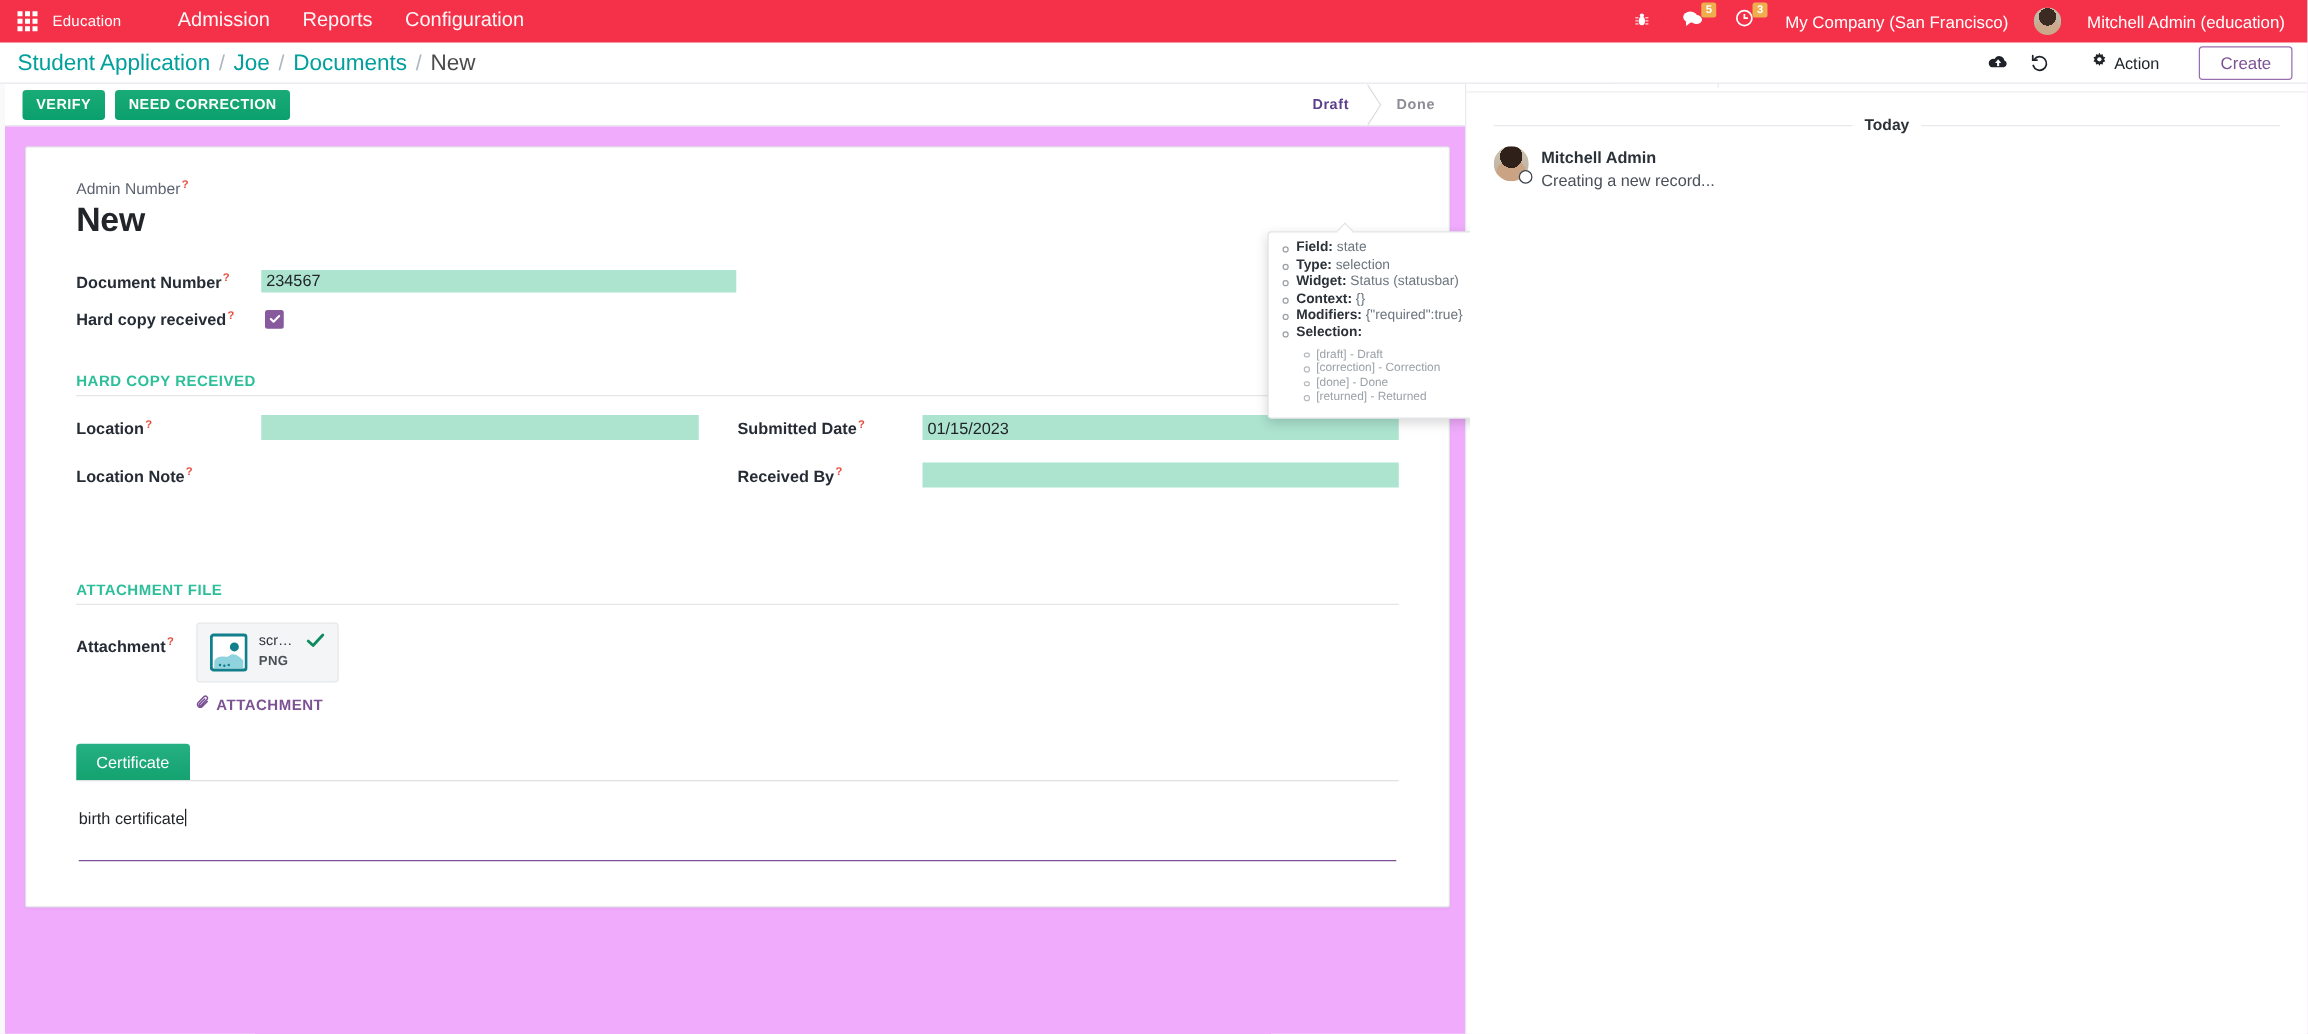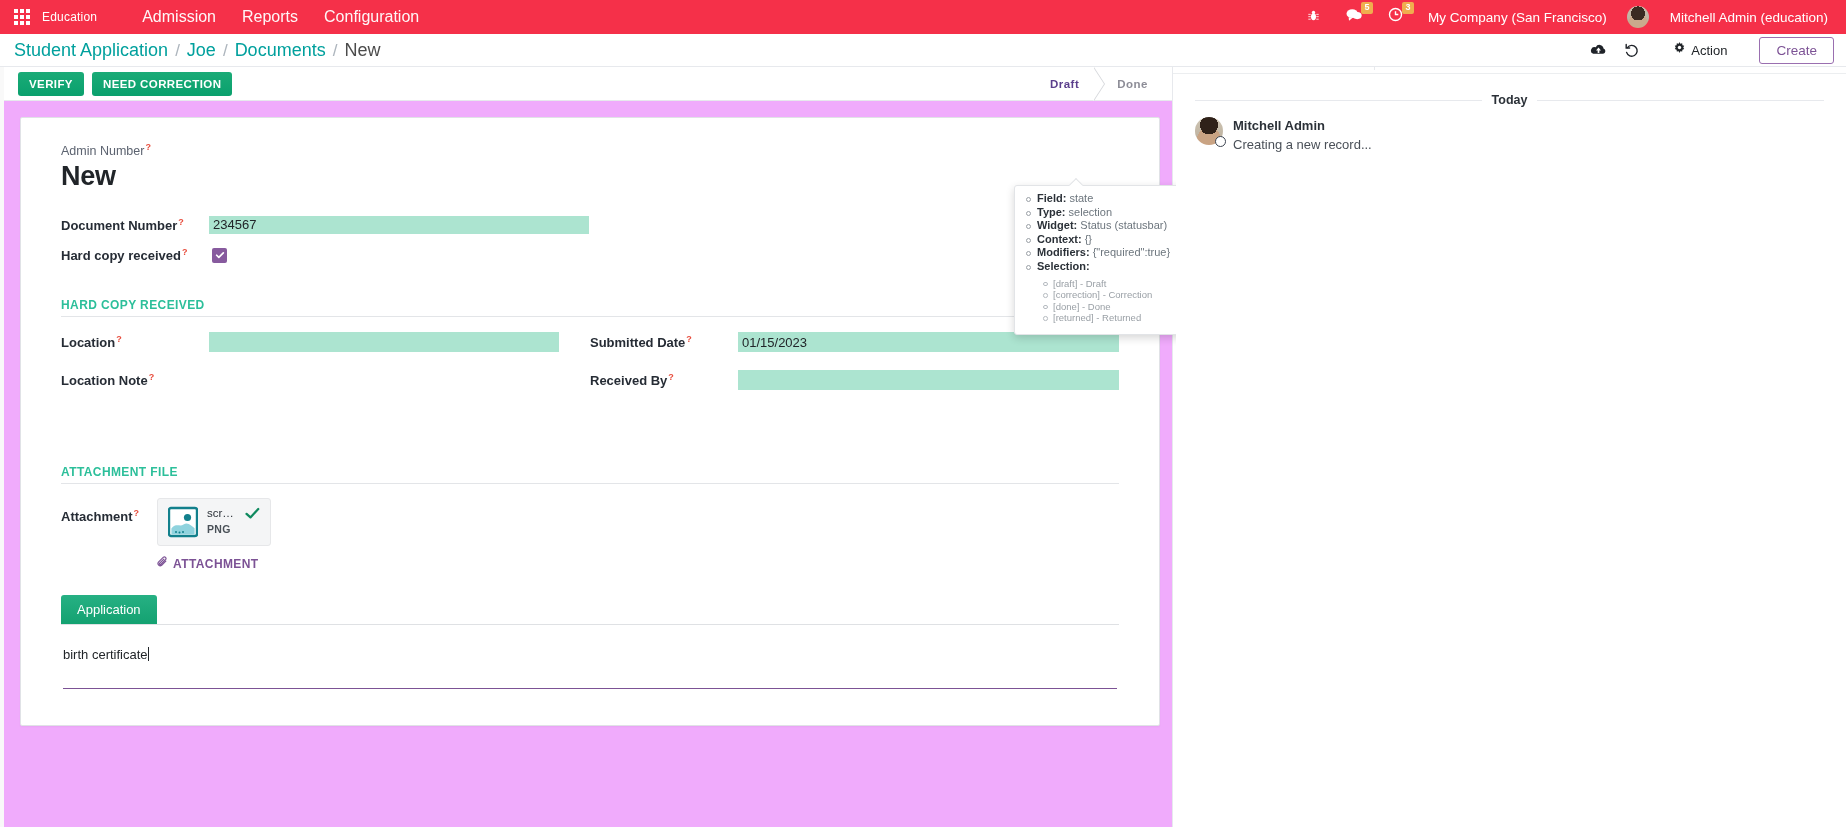--- a/index.html
+++ b/index.html
@@ -724,21 +724,21 @@
                 <path d="M9.6 5.6 L5.1 10.1 a2.5 2.5 0 0 1-3.5-3.5 L7 1.2 a1.8 1.8 0 0 1 2.5 2.5 L4.3 9 a.9.9 0 0 1-1.3-1.3 L7.4 3.4"></path>
               </svg>
             </span>
             <span>ATTACHMENT</span>
           </div>
         </div>
       </div>
 
       <div class="notebook">
         <div class="nb-tabs">
-          <div class="nb-tab">Application</div>
+          <div class="nb-tab">Certificate</div>
         </div>
         <div class="nb-page">
           <span class="nb-text">birth certificate</span><span class="caret"></span>
           <hr class="nb-underline">
         </div>
       </div>
 
     </div>
   </div>
 

